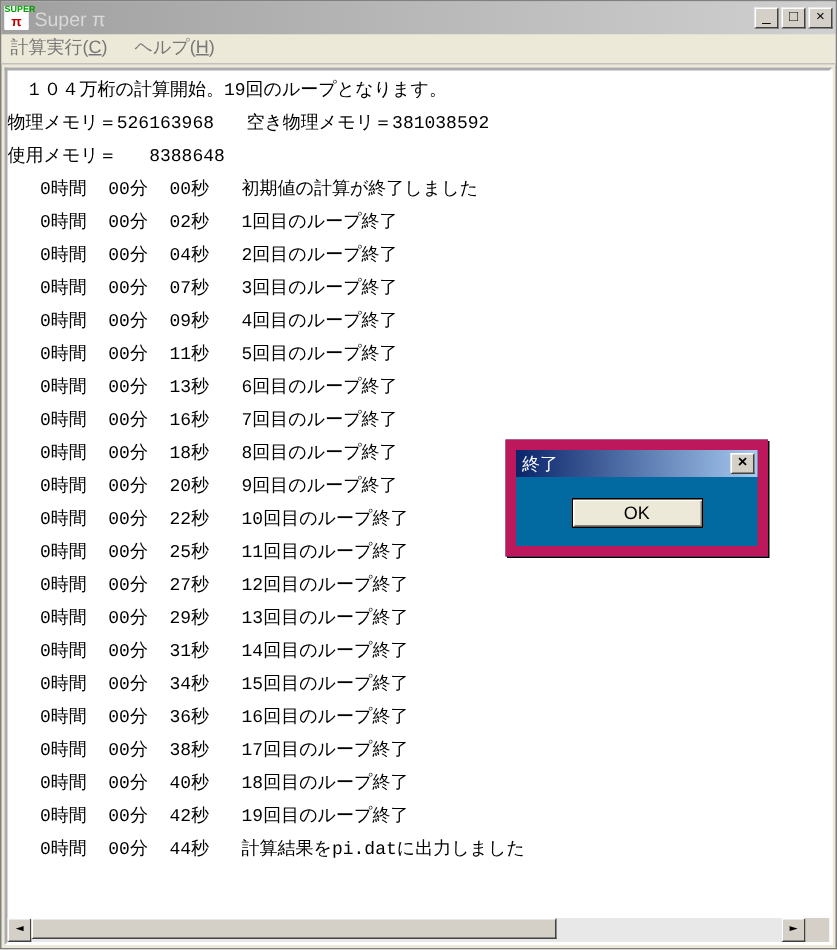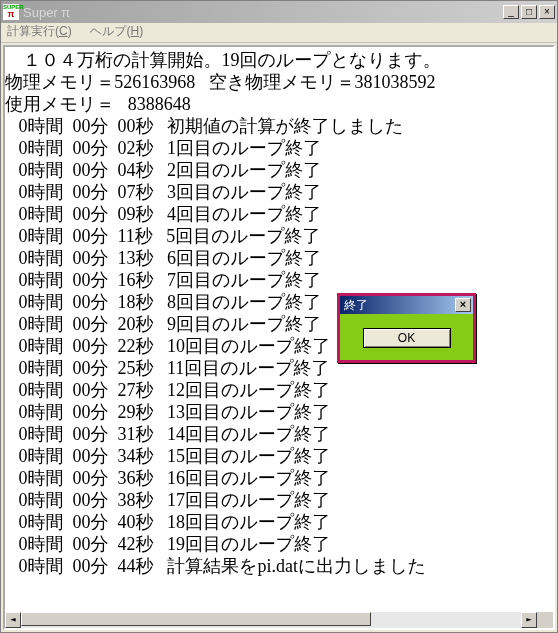--- a/index.html
+++ b/index.html
@@ -71,22 +71,22 @@
   .menubar u { text-decoration: underline; }
   .content-wrap {
     flex: 1;
     border: 2px inset #fff;
     margin: 2px;
     background: #fff;
     position: relative;
     overflow: hidden;
   }
   .content {
-    font-family: Liberation Serif, serif;
-    font-size: 18px;
+    font-family: Liberation Mono, monospace;
+    font-size: 12px;
     line-height: 22px;
     white-space: pre;
     color: #000;
     padding: 2px 0 0 0;
   }
   .content .row { white-space: pre; }
   .scrollbar-h {
     position: absolute;
     left: 0; right: 16px; bottom: 0;
     height: 16px;
@@ -115,23 +115,23 @@
   }
   .size-grip {
     position:absolute; right:0; bottom:0;
     width:16px; height:16px;
     background:#d4d0c8;
   }
   
   .dialog {
     position: absolute;
     left: 332px; top: 246px;
-    width: 139px;
-    border: 3px solid #be185d;
-    background: #84cc16;
+    width: 175px;
+    border: 7px solid #be185d;
+    background: #0369a1;
     box-shadow: 1px 1px 0 #000;
     font-family: "MS UI Gothic", sans-serif;
     font-size: 12px;
   }
   .dialog .dlg-titlebar {
     height: 18px;
     background: linear-gradient(to right, #0a246a, #a6caf0);
     color: #fff;
     display: flex;
     align-items: center;

